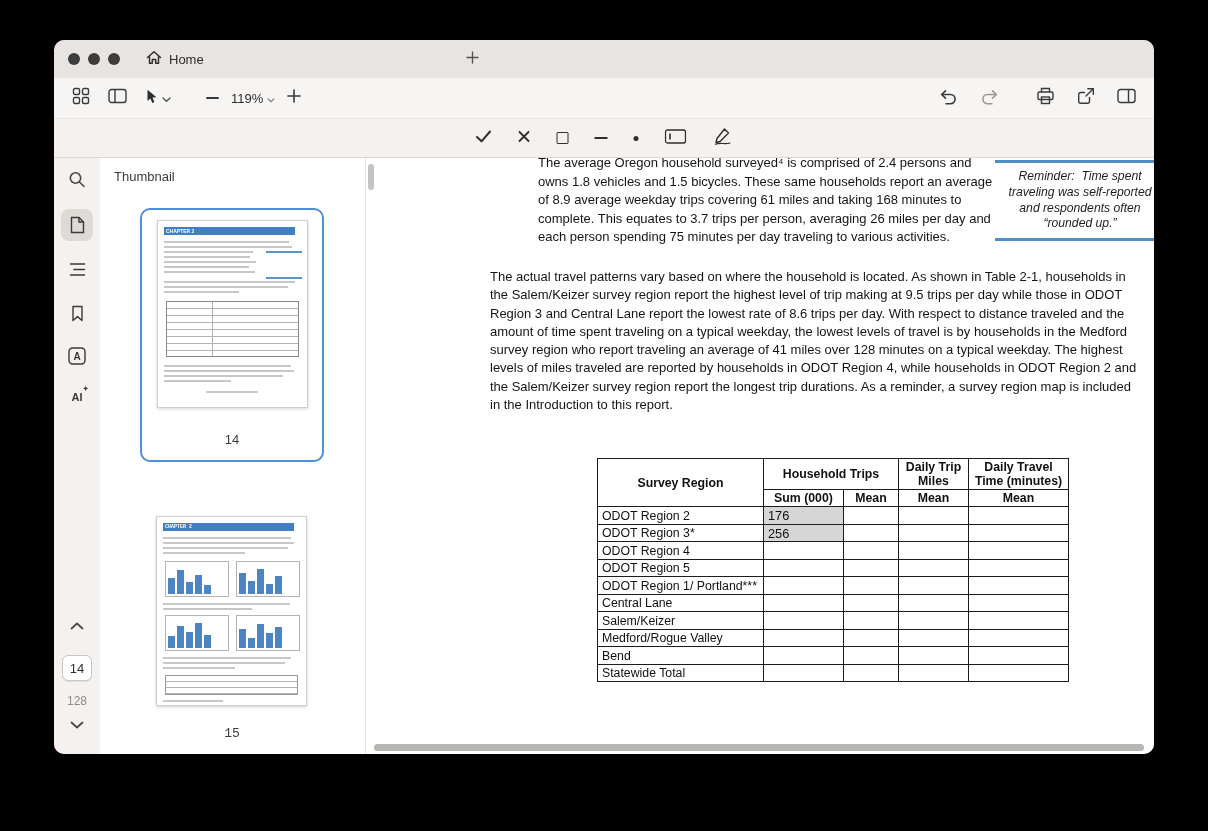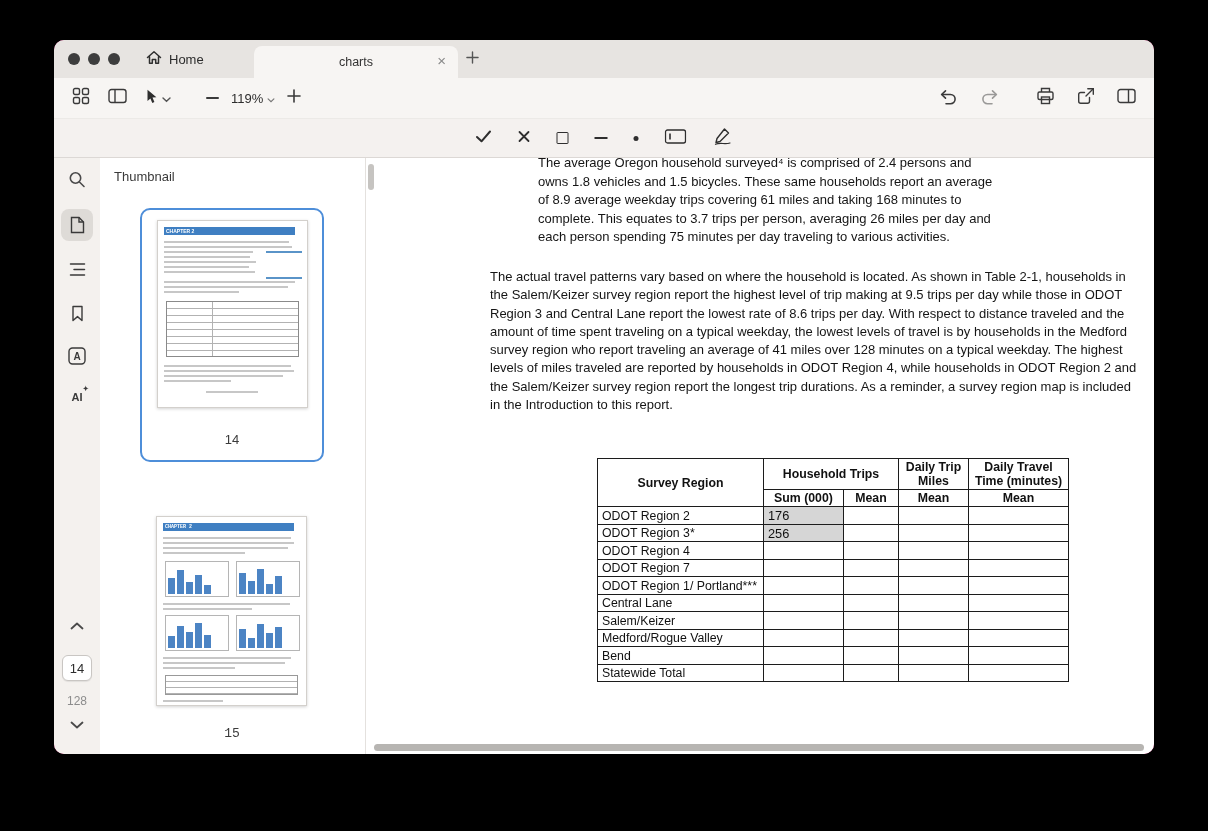--- a/index.html
+++ b/index.html
@@ -117,24 +117,20 @@
       <span class="light"></span>
       <span class="light"></span>
     </div>
     <div class="home-tab">
       <span>
         <svg width="16" height="15" viewBox="0 0 16 15">
             <path d="M1.5 7.5 L8 1.8 L14.5 7.5 M3.5 6.6 V13.2 H6.3 V9.4 H9.7 V13.2 H12.5 V6.6" fill="none" stroke="#2f2f2f" stroke-width="1.5" stroke-linejoin="round" stroke-linecap="round"></path>
           </svg>
       </span>
       <span>Home</span>
-    </div>
-    <div class="doc-tab">
-      <span>charts</span>
-      <span class="tab-close">×</span>
     </div>
     <div class="newtab">
       <svg width="13" height="13" viewBox="0 0 14 14" stroke="#555" stroke-width="1.5" stroke-linecap="round">
           <line x1="7" y1="1" x2="7" y2="13"></line>
           <line x1="1" y1="7" x2="13" y2="7"></line>
         </svg>
     </div>
   </div>
 
   <div class="toolbar">
@@ -376,20 +372,21 @@
         </div>
         <div class="thumb-num" style="top:212px">15</div>
       </div>
     </div>
 
     <div class="content">
       <div class="panel-scroll-thumb"></div>
 
       <div class="para para1">The average Oregon household surveyed⁴ is comprised of 2.4 persons and owns 1.8 vehicles and 1.5 bicycles. These same households report an average of 8.9 average weekday trips covering 61 miles and taking 168 minutes to complete. This equates to 3.7 trips per person, averaging 26 miles per day and each person spending 75 minutes per day traveling to various activities.</div>
 
+      <div class="reminder">Reminder:  Time spent traveling was self-reported and respondents often “rounded up.”</div>
 
       <div class="para para2">The actual travel patterns vary based on where the household is located. As shown in Table 2-1, households in the Salem/Keizer survey region report the highest level of trip making at 9.5 trips per day while those in ODOT Region 3 and Central Lane report the lowest rate of 8.6 trips per day. With respect to distance traveled and the amount of time spent traveling on a typical weekday, the lowest levels of travel is by households in the Medford survey region who report traveling an average of 41 miles over 128 minutes on a typical weekday. The highest levels of miles traveled are reported by households in ODOT Region 4, while households in ODOT Region 2 and the Salem/Keizer survey region report the longest trip durations. As a reminder, a survey region map is included in the Introduction to this report.</div>
 
 
       <table class="pdf-table">
         <colgroup>
           <col style="width:166px">
             <col style="width:80px">
             <col style="width:55px">
             <col style="width:70px">
@@ -425,21 +422,21 @@
             <td></td>
           </tr>
           <tr>
             <td>ODOT Region 4</td>
             <td></td>
             <td></td>
             <td></td>
             <td></td>
           </tr>
           <tr>
-            <td>ODOT Region 7</td>
+            <td>ODOT Region 5</td>
             <td></td>
             <td></td>
             <td></td>
             <td></td>
           </tr>
           <tr>
             <td>ODOT Region 1/ Portland***</td>
             <td></td>
             <td></td>
             <td></td>

